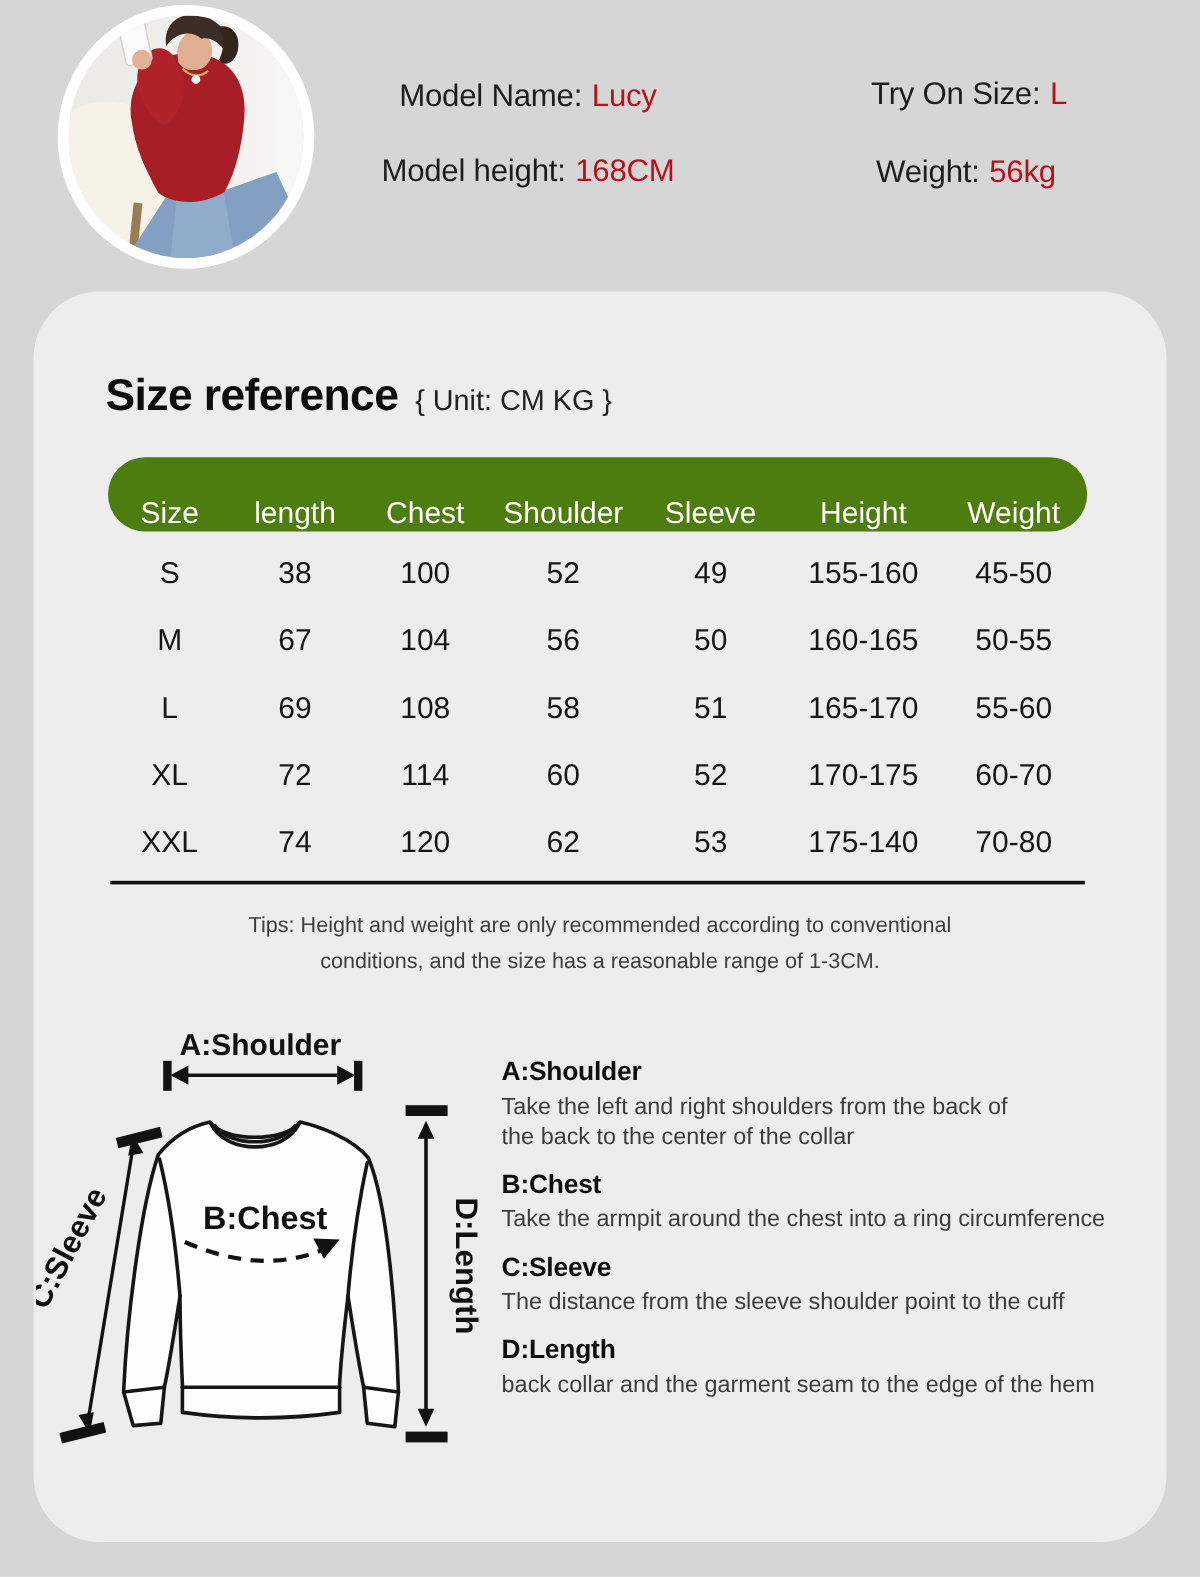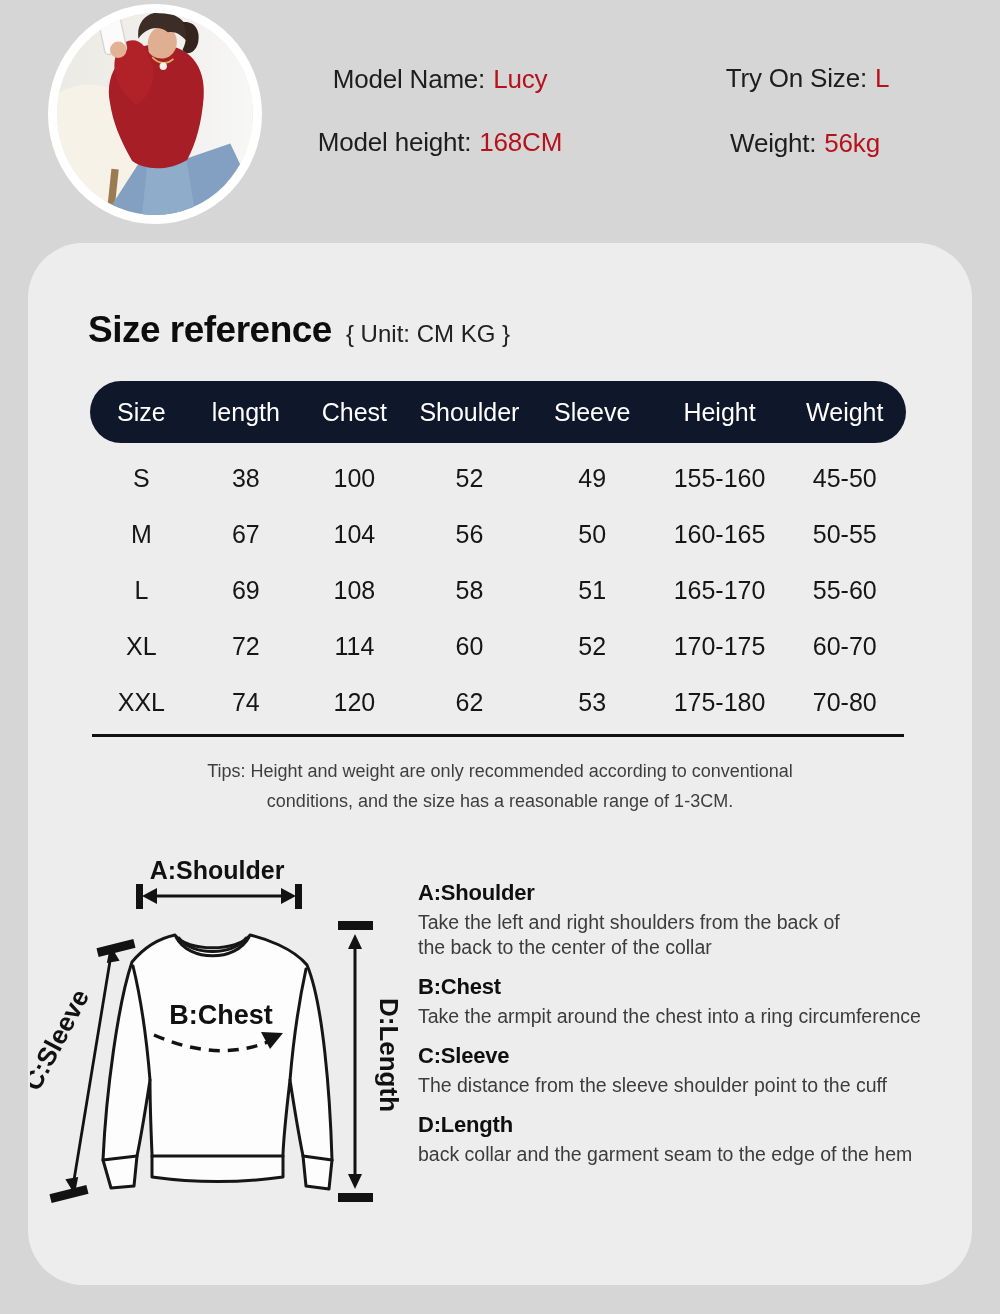--- a/index.html
+++ b/index.html
@@ -32,22 +32,22 @@
   .card {
     position:absolute; left:28px; top:243px; width:944px; height:1042px;
     background:#ededed; border-radius:55px;
   }
   .sr-title { position:absolute; left:60px; top:66px; display:flex; align-items:baseline; white-space:nowrap; }
   .sr-title .main { font-size:37px; font-weight:bold; letter-spacing:-0.5px; color:#0d0d0d; }
   .sr-title .unit { font-size:24px; color:#222; margin-left:14px; }
 
   .thead {
     position:absolute; left:62px; top:138px; width:816px; height:62px;
-    background:#0f172a; border-radius:31px; color:#ffffff;
-    display:flex; align-items:center; font-size:25px;
+    background:#4d7c0f; border-radius:31px; color:#ffffff;
+    display:flex; align-items:flex-end; font-size:25px;
   }
   .col { text-align:center; }
   .c0{width:12.6%;} .c1{width:13.0%;} .c2{width:13.6%;} .c3{width:14.6%;}
   .c4{width:15.5%;} .c5{width:15.7%;} .c6{width:15.0%;}
   .tbody { position:absolute; left:62px; top:207px; width:816px; font-size:25px; color:#161616; }
   .trow { display:flex; align-items:center; height:56px; }
 
   .divider { position:absolute; left:64px; top:491px; width:812px; height:3px; background:#101010; }
 
   .tips {
@@ -151,21 +151,21 @@
       <div class="col c4">52</div>
       <div class="col c5">170-175</div>
       <div class="col c6">60-70</div>
     </div>
     <div class="trow">
       <div class="col c0">XXL</div>
       <div class="col c1">74</div>
       <div class="col c2">120</div>
       <div class="col c3">62</div>
       <div class="col c4">53</div>
-      <div class="col c5">175-180</div>
+      <div class="col c5">175-140</div>
       <div class="col c6">70-80</div>
     </div>
   </div>
 
   <div class="divider"></div>
 
   <div class="tips">
     <div>Tips: Height and weight are only recommended according to conventional</div>
     <div>conditions, and the size has a reasonable range of 1-3CM.</div>
   </div>

